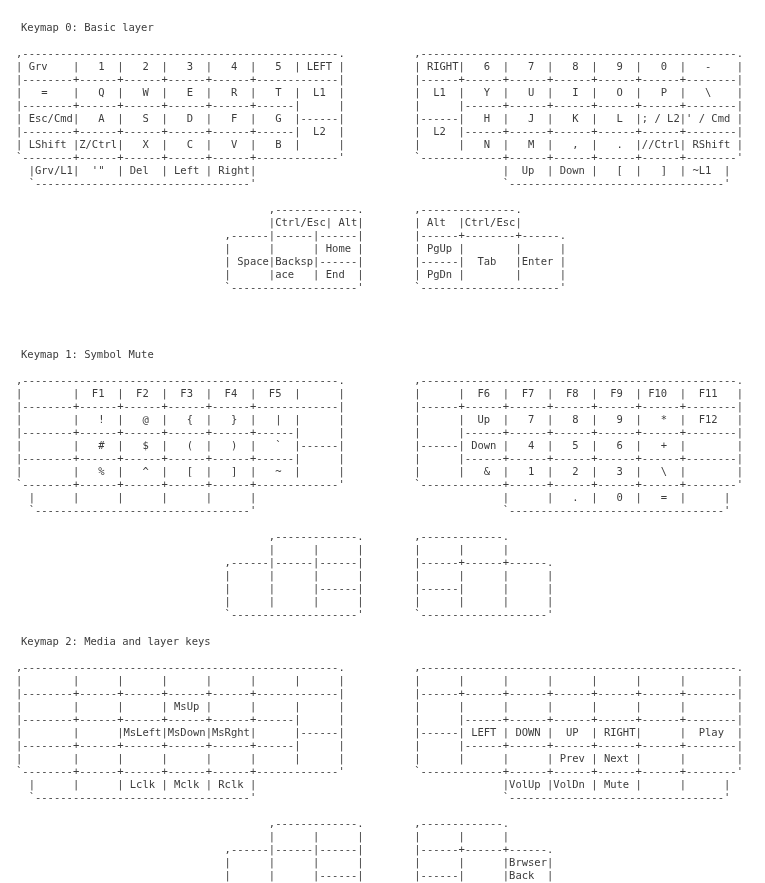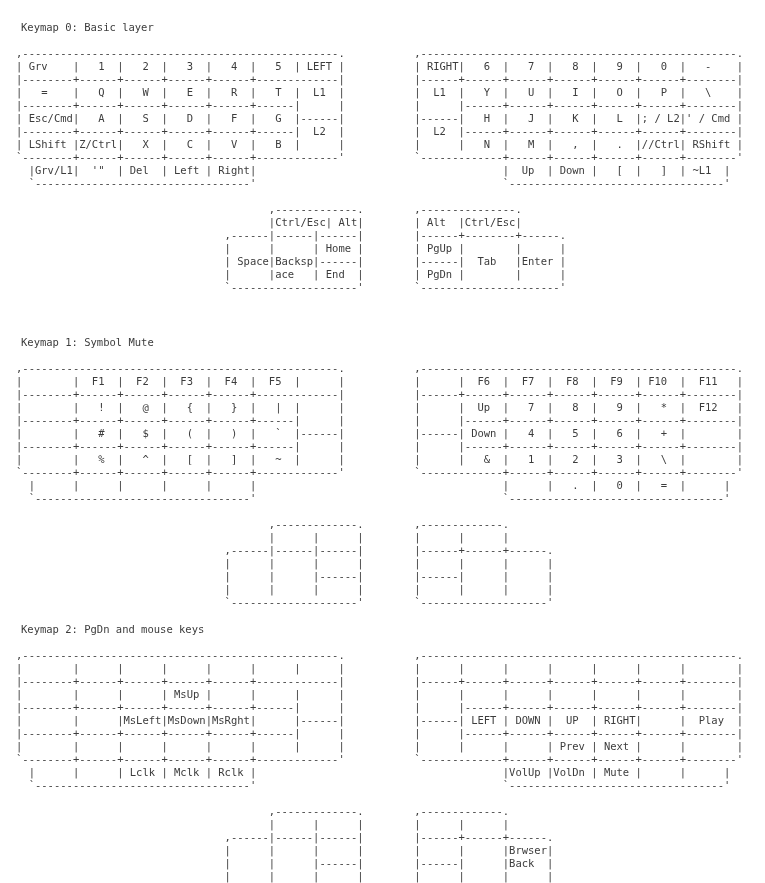--- a/index.html
+++ b/index.html
@@ -11,21 +11,21 @@
     width: 765px;
     min-height: 883px;
     box-sizing: border-box;
     padding: 21px 8px 20px 16px;
     background: #ffffff;
     color: #3c3c3c;
   }
   .km-section {
     display: block;
   }
-  .km-section.gap-lg { margin-bottom: 42px; }
+  .km-section.gap-lg { margin-bottom: 54px; }
   .km-section.gap-sm { margin-bottom: 14px; }
   .km-title {
     font-family: "DejaVu Sans Mono", "Liberation Mono", monospace;
     font-size: 10.5px;
     line-height: 13px;
     white-space: pre;
     padding-left: 5px;
   }
   .km-art {
     font-family: "DejaVu Sans Mono", "Liberation Mono", monospace;
@@ -80,21 +80,21 @@
                                         ,-------------.        ,-------------.
                                         |      |      |        |      |      |
                                  ,------|------|------|        |------+------+------.
                                  |      |      |      |        |      |      |      |
                                  |      |      |------|        |------|      |      |
                                  |      |      |      |        |      |      |      |
                                  `--------------------'        `--------------------'</pre>
   </section>
 
   <section class="km-section">
-    <div class="km-title">Keymap 2: PgDn and mouse keys</div>
+    <div class="km-title">Keymap 2: Media and layer keys</div>
     <pre class="km-art">,--------------------------------------------------.           ,--------------------------------------------------.
 |        |      |      |      |      |      |      |           |      |      |      |      |      |      |        |
 |--------+------+------+------+------+-------------|           |------+------+------+------+------+------+--------|
 |        |      |      | MsUp |      |      |      |           |      |      |      |      |      |      |        |
 |--------+------+------+------+------+------|      |           |      |------+------+------+------+------+--------|
 |        |      |MsLeft|MsDown|MsRght|      |------|           |------| LEFT | DOWN |  UP  | RIGHT|      |  Play  |
 |--------+------+------+------+------+------|      |           |      |------+------+------+------+------+--------|
 |        |      |      |      |      |      |      |           |      |      |      | Prev | Next |      |        |
 `--------+------+------+------+------+-------------'           `-------------+------+------+------+------+--------'
   |      |      | Lclk | Mclk | Rclk |                                       |VolUp |VolDn | Mute |      |      |

